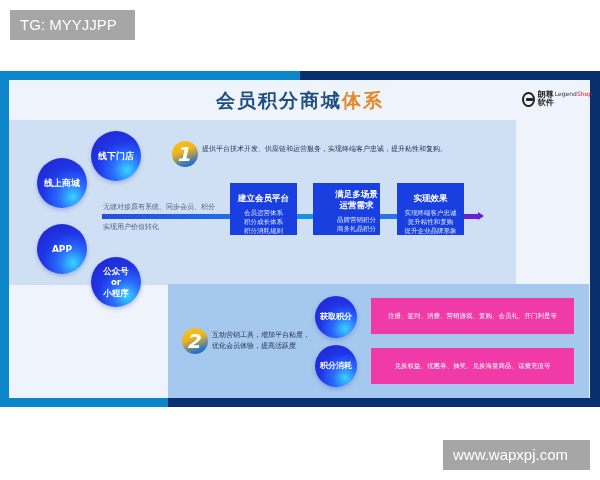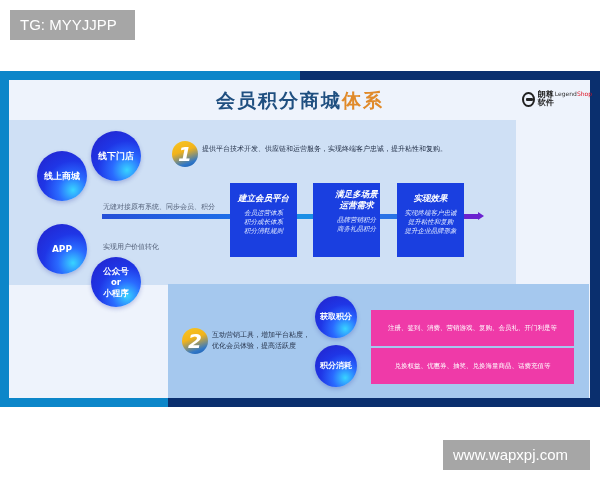--- a/index.html
+++ b/index.html
@@ -40,21 +40,21 @@
   .desc { position: absolute; font-size: 7px; line-height: 11px; color: #25324a; white-space: nowrap; }
   .small-gray { position: absolute; font-size: 7px; color: #55627a; white-space: nowrap; }
 
   .line { position: absolute; height: 5px; }
   .line-a { left: 102px; top: 214px; width: 128px; background: linear-gradient(90deg,#2650d8,#1d6ee8); }
   .line-b { left: 291px; top: 214px; width: 23px; background: #1a8fe6; }
   .line-c { left: 352px; top: 214px; width: 46px; background: #2a73e6; }
   .line-d { left: 463px; top: 214px; width: 16px; background: #6a22d0; }
   .arrow { position: absolute; left: 478px; top: 212px; width: 0; height: 0; border-top: 4px solid transparent; border-bottom: 4px solid transparent; border-left: 6px solid #6a22d0; }
 
-  .box { position: absolute; top: 183px; width: 67px; height: 74px; background: #1a3fe0; color: #fff; text-align: center; padding-top: 10px; font-style: italic; }
+  .box { position: absolute; top: 183px; width: 67px; height: 52px; background: #1a3fe0; color: #fff; text-align: center; padding-top: 10px; }
   .box .bt { font-size: 8.5px; font-weight: bold; line-height: 11px; margin-bottom: 5px; }
   .box .bd { font-size: 6.5px; line-height: 9px; color: #dfe8ff; }
 
   .pink { position: absolute; left: 371px; width: 203px; height: 36px; background: #ef3aa8; color: #fff; font-size: 6.5px; display: flex; align-items: center; justify-content: center; white-space: nowrap; }
 </style>
 </head>
 <body>
 
 <div class="wm wm-top">TG: MYYJJPP</div>
 
@@ -72,39 +72,39 @@
     <span class="logo-en"><span>Legend</span><span class="s">Shop</span></span>
   </span>
 </div>
 
 <div class="upper"></div>
 <div class="lower"></div>
 
 <div class="ball" style="left:91px;top:131px;width:50px;height:50px;">
   <span>线下门店</span>
 </div>
-<div class="ball" style="left:37px;top:151px;width:50px;height:50px;">
+<div class="ball" style="left:37px;top:158px;width:50px;height:50px;">
   <span>线上商城</span>
 </div>
 <div class="ball" style="left:37px;top:224px;width:50px;height:50px;">
   <span>APP</span>
 </div>
 <div class="ball" style="left:91px;top:257px;width:50px;height:50px;font-size:8.5px;line-height:11px;">
   <span>公众号</span>
   <span>or</span>
   <span>小程序</span>
 </div>
 
 <div class="badge" style="left:172px;top:141px;">1</div>
 <div class="desc" style="left:202px;top:144px;">
   <div>提供平台技术开发、供应链和运营服务，实现终端客户忠诚，提升粘性和复购。</div>
 </div>
 
 <div class="small-gray" style="left:103px;top:202px;">无缝对接原有系统、同步会员、积分</div>
-<div class="small-gray" style="left:103px;top:222px;margin-top:20px;">实现用户价值转化</div>
+<div class="small-gray" style="left:103px;top:222px;">实现用户价值转化</div>
 
 <div class="line line-a"></div>
 <div class="line line-b"></div>
 <div class="line line-c"></div>
 <div class="line line-d"></div>
 <div class="arrow"></div>
 
 <div class="box" style="left:230px;">
   <div class="bt">建立会员平台</div>
   <div class="bd">会员运营体系</div>
@@ -130,16 +130,16 @@
   <div>优化会员体验，提高活跃度</div>
 </div>
 
 <div class="ball" style="left:315px;top:296px;width:42px;height:42px;font-size:8px;">
   <span>获取积分</span>
 </div>
 <div class="ball" style="left:315px;top:345px;width:42px;height:42px;font-size:8px;">
   <span>积分消耗</span>
 </div>
 
-<div class="pink" style="top:310px;">注册、签到、消费、营销游戏、复购、会员礼、开门利是等</div>
+<div class="pink" style="top:298px;">注册、签到、消费、营销游戏、复购、会员礼、开门利是等</div>
 <div class="pink" style="top:348px;">兑换权益、优惠券、抽奖、兑换海量商品、话费充值等</div>
 
 <div class="wm wm-bot">www.wapxpj.com</div>
 
 </body></html>

